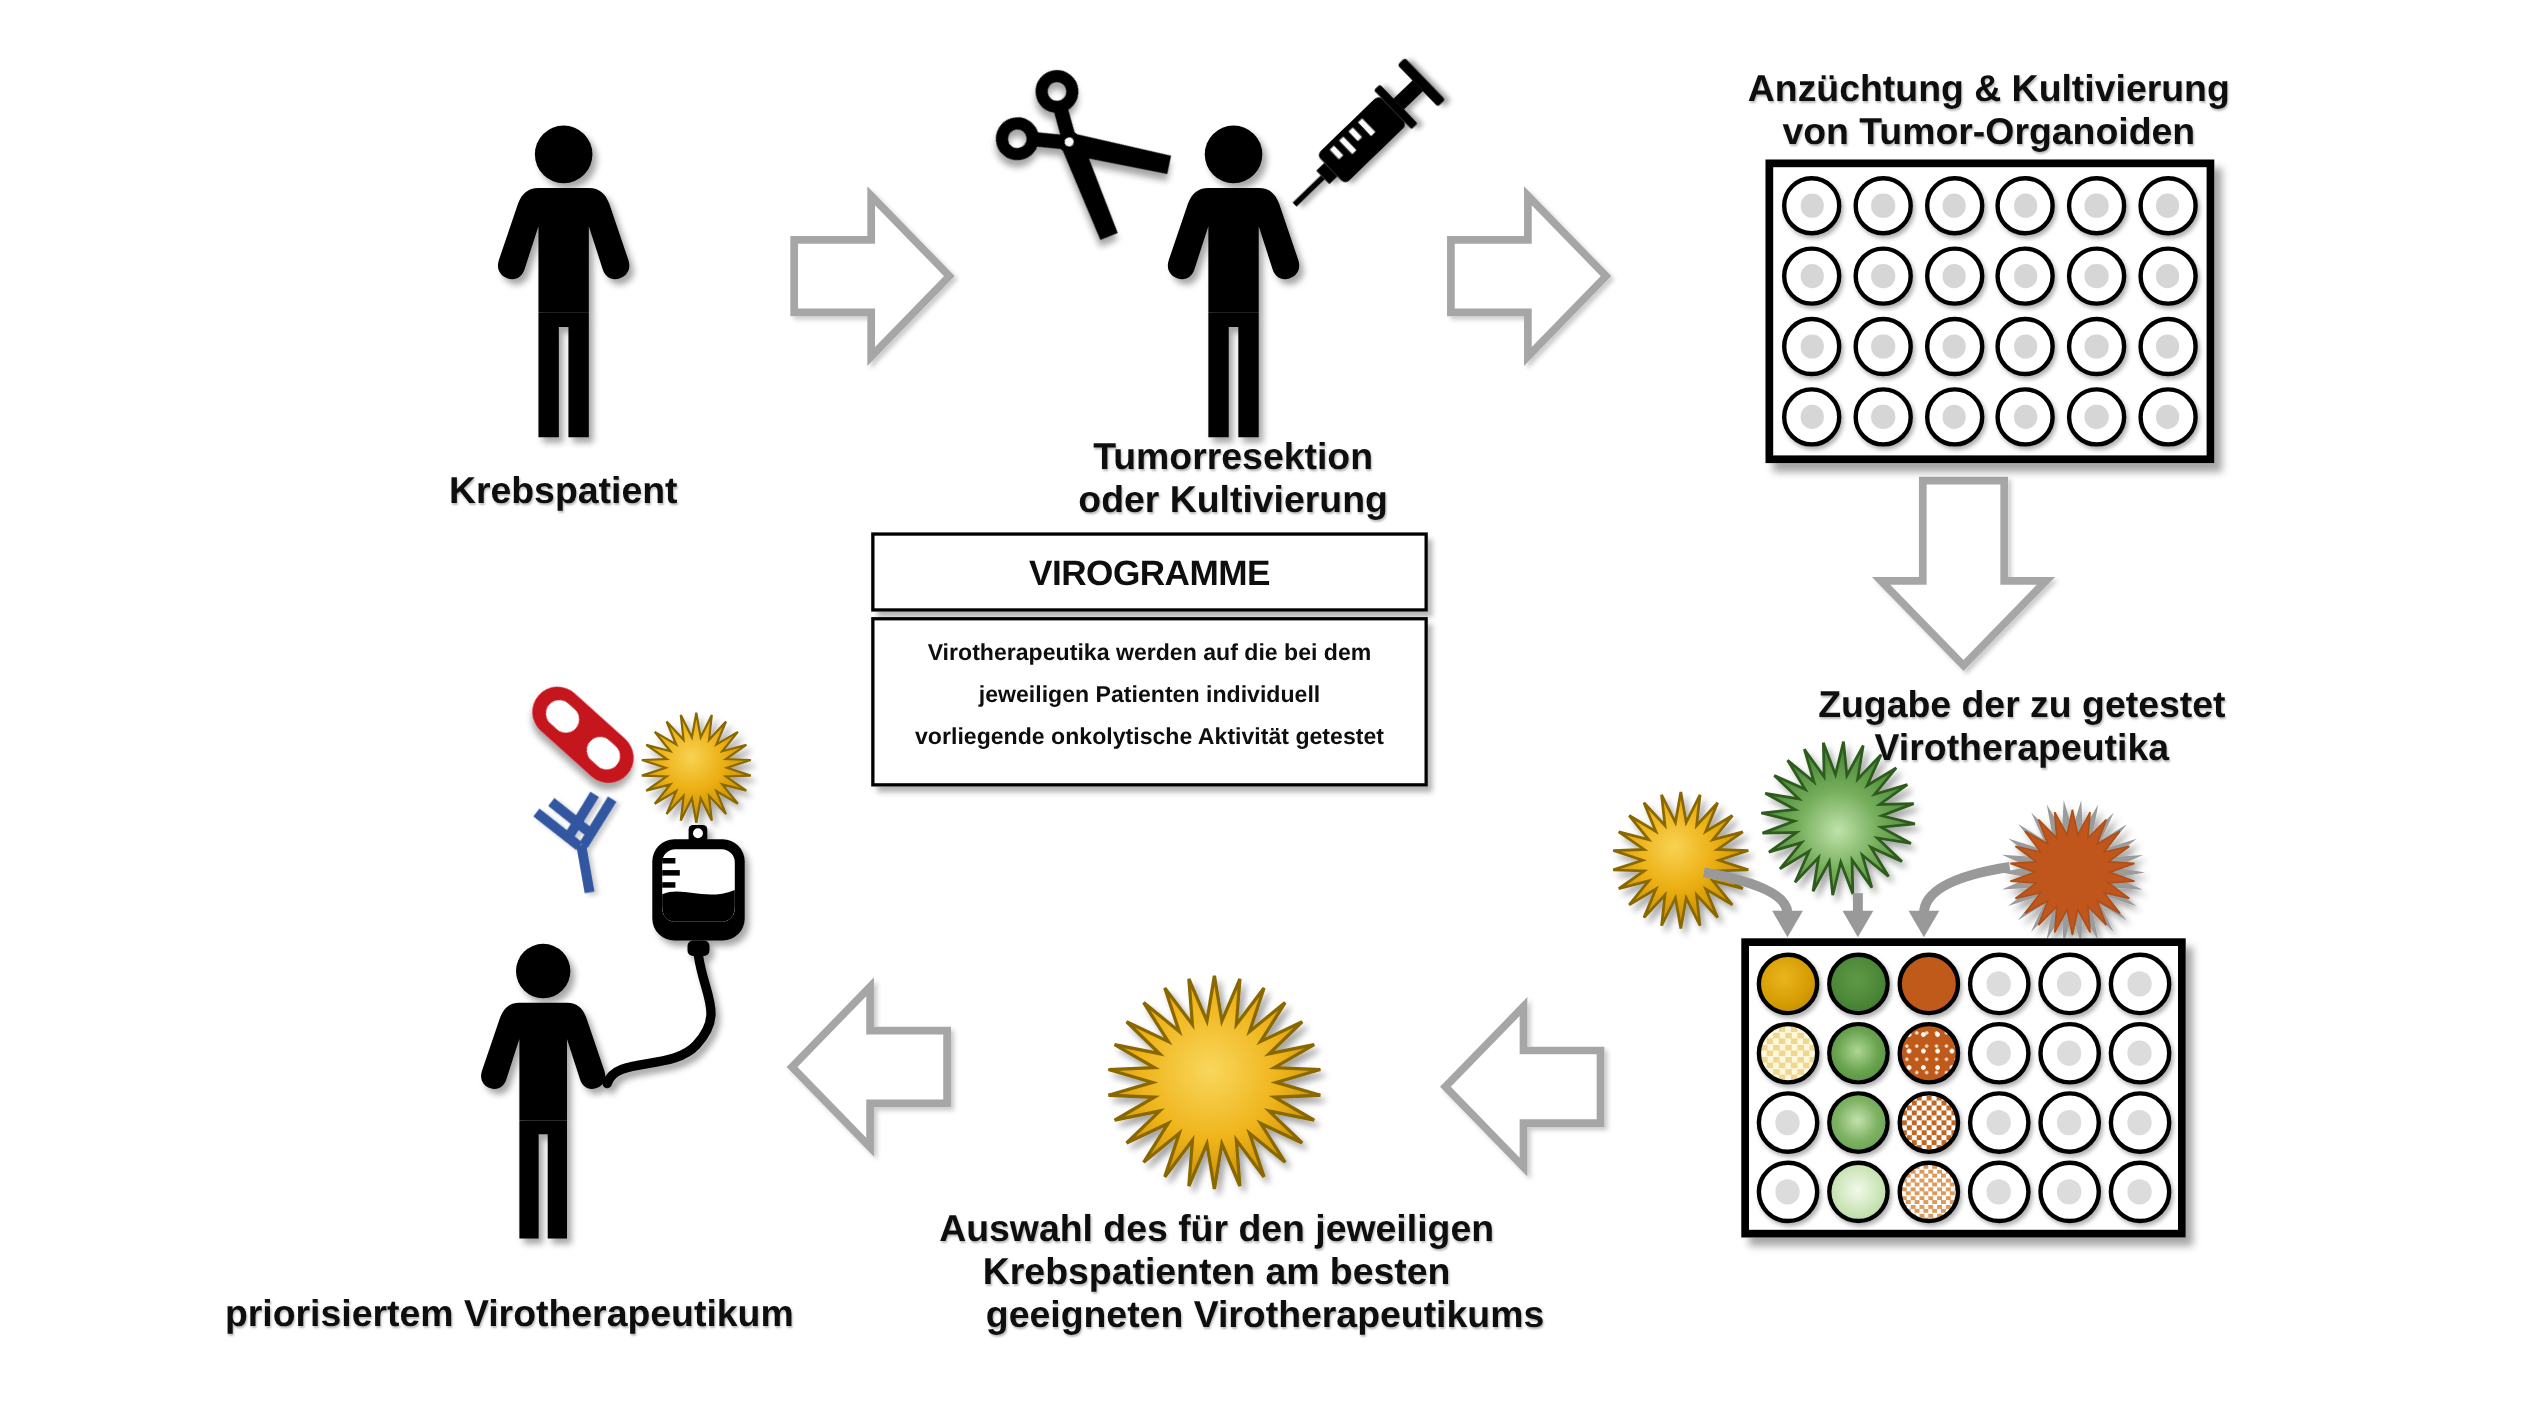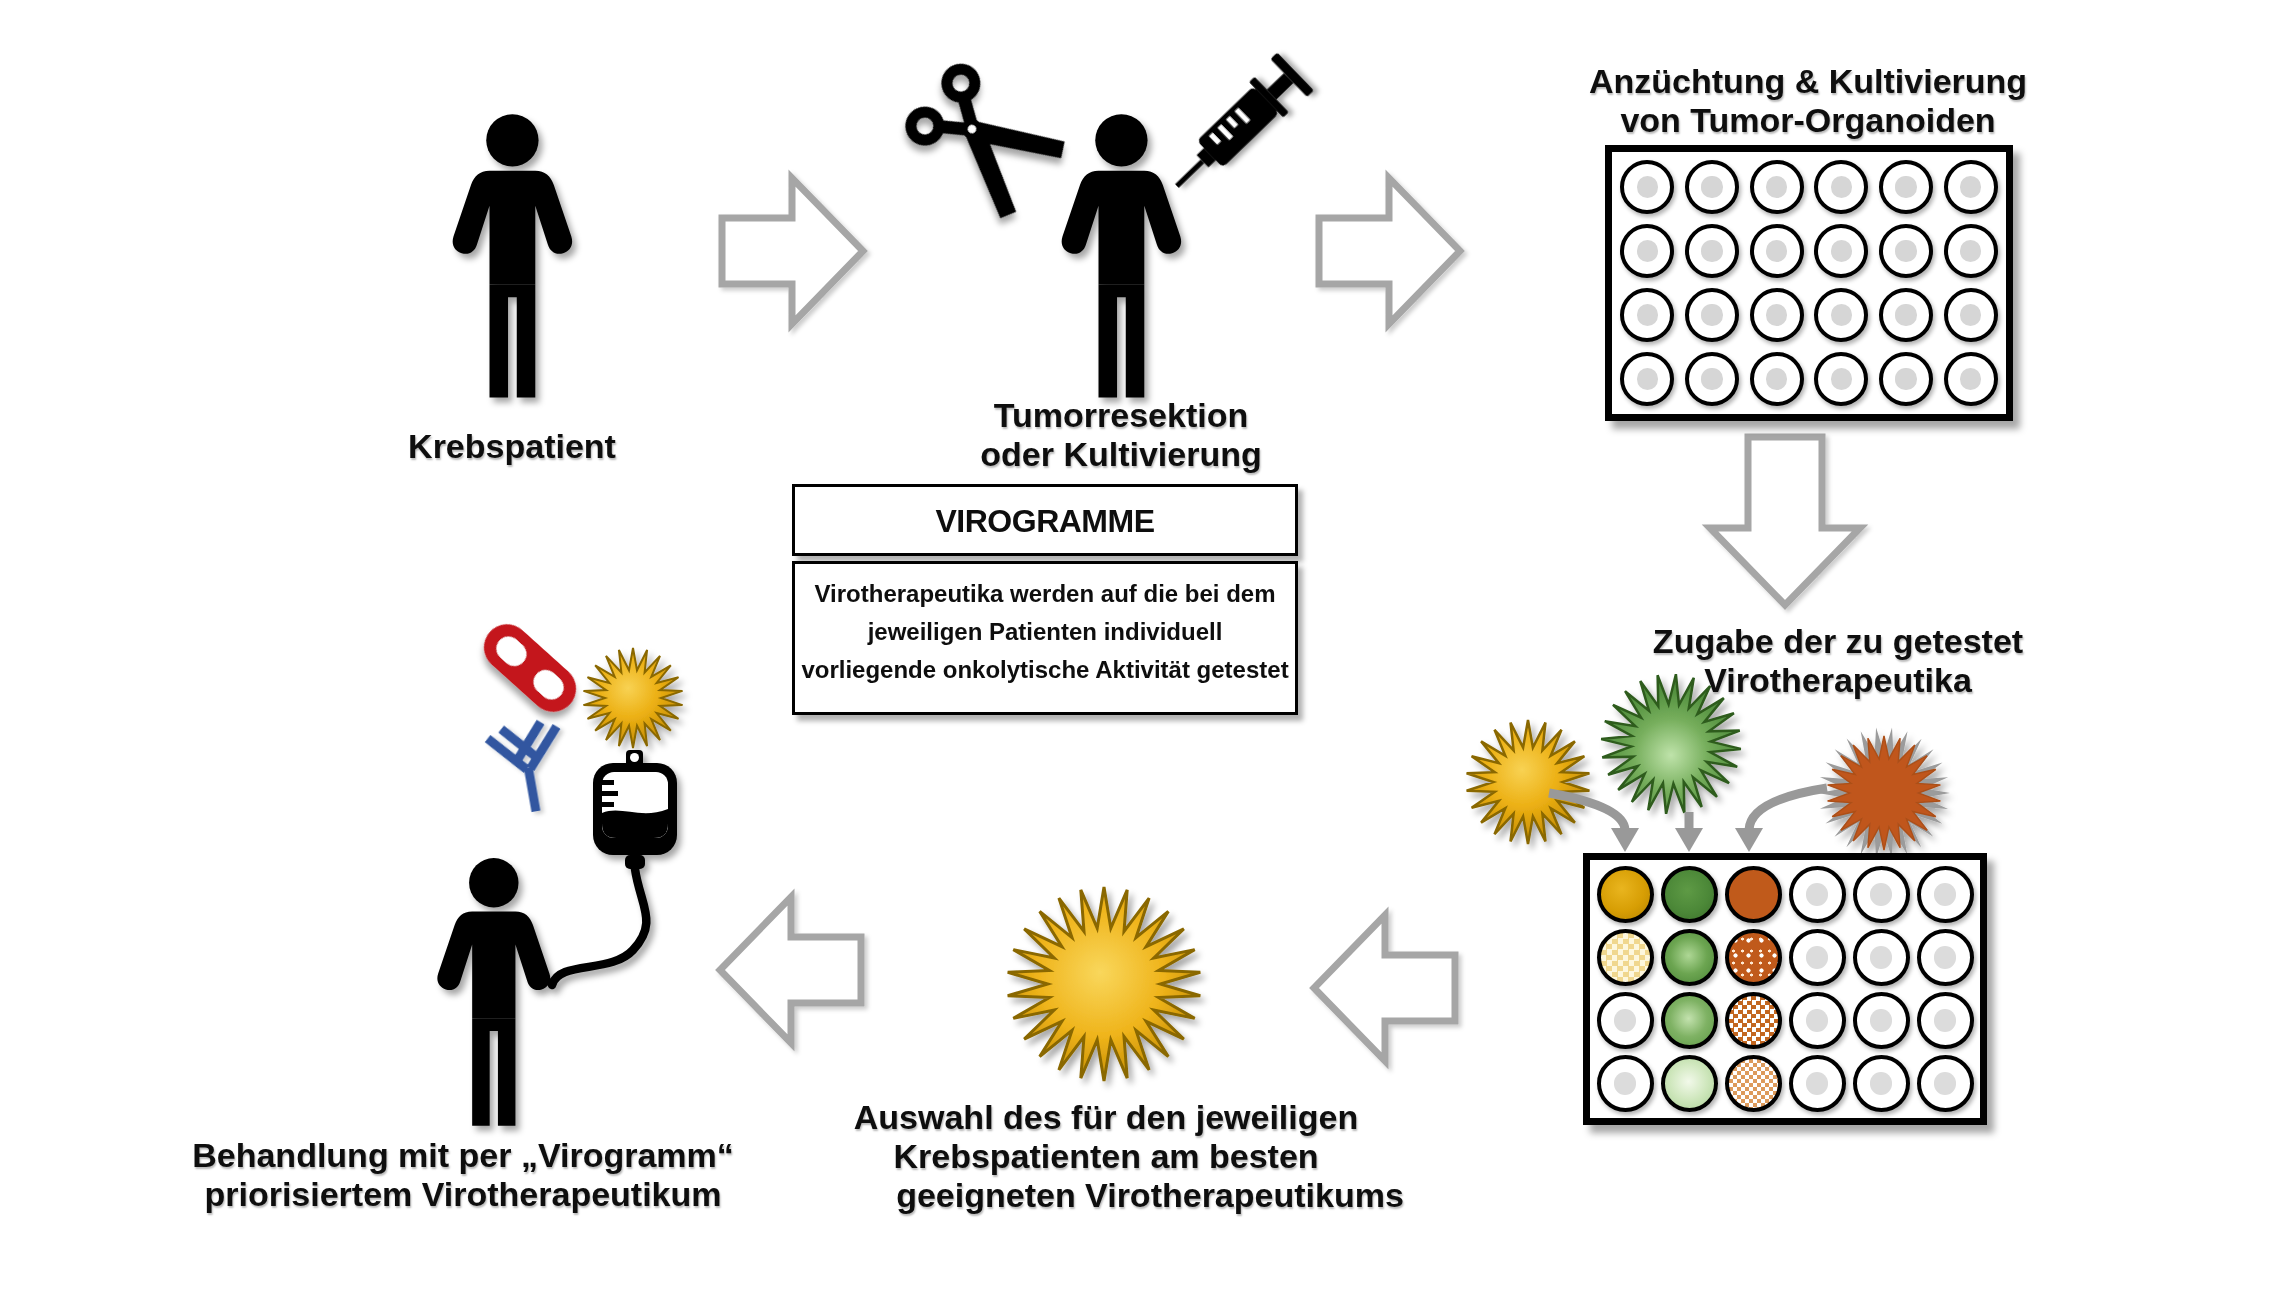--- a/index.html
+++ b/index.html
@@ -16,21 +16,21 @@
   .vg-box{
     position:absolute;background:#fff;border:3px solid #000;
     box-shadow:5px 6px 5px rgba(0,0,0,.3);box-sizing:border-box;text-align:center;
   }
   .vg-title{
     left:792px;top:484px;width:506px;height:72px;
     font-size:32px;font-weight:700;line-height:68px;letter-spacing:-.5px;
   }
   .vg-body{
     left:792px;top:561px;width:506px;height:154px;
-    font-size:24px;font-weight:700;line-height:38px;padding-top:11px;
+    font-size:21px;font-weight:700;line-height:38px;padding-top:11px;
   }
   .plate{
     position:absolute;background:#fff;border:7px solid #000;box-sizing:border-box;
     box-shadow:7px 8px 7px rgba(0,0,0,.35);
     display:grid;grid-template-columns:repeat(6,1fr);place-items:center;
     padding:3px;
   }
   #plate-culture{left:1605px;top:145px;width:408px;height:276px;}
   #plate-virogram{left:1583px;top:853px;width:404px;height:272px;}
   .well{
@@ -278,21 +278,20 @@
   <div class="lbl" style="left:1808px;top:60px;">Anzüchtung &amp; Kultivierung</div>
   <div class="lbl" style="left:1808px;top:99px;">von Tumor-Organoiden</div>
 
   <div class="lbl" style="left:1838px;top:620px;">Zugabe der zu getestet</div>
   <div class="lbl" style="left:1838px;top:659px;">Virotherapeutika</div>
 
   <div class="lbl" style="left:1106px;top:1096px;">Auswahl des für den jeweiligen</div>
   <div class="lbl" style="left:1106px;top:1135px;">Krebspatienten am besten</div>
   <div class="lbl" style="left:1150px;top:1174px;">geeigneten Virotherapeutikums</div>
 
-  <div class="lbl" style="left:463px;top:1134px;">Behandlung mit per „Virogramm“</div>
   <div class="lbl" style="left:463px;top:1173px;">priorisiertem Virotherapeutikum</div>
 
   <div class="vg-box vg-title">VIROGRAMME</div>
   <div class="vg-box vg-body">
     <div>Virotherapeutika werden auf die bei dem</div>
     <div>jeweiligen Patienten individuell</div>
     <div>vorliegende onkolytische Aktivität getestet</div>
   </div>
 
 </div>

